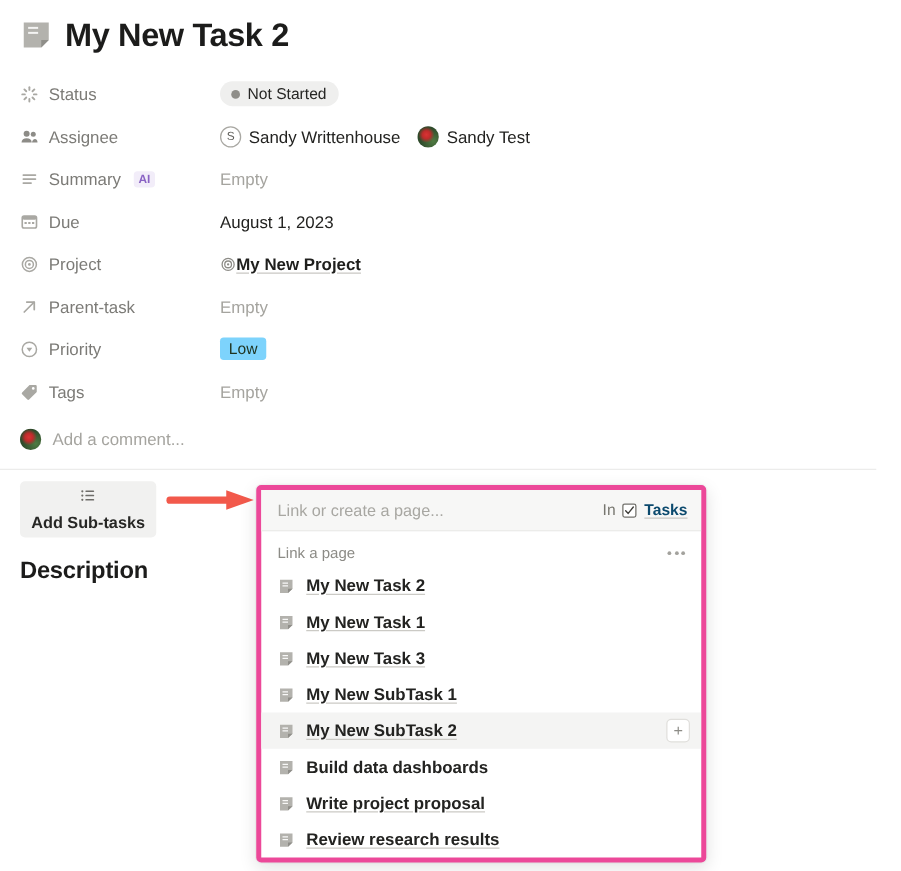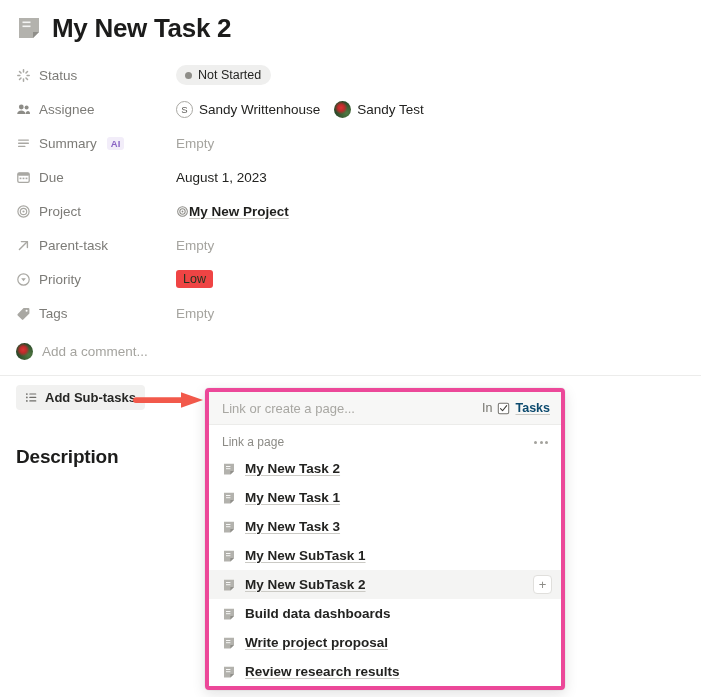--- a/index.html
+++ b/index.html
@@ -66,21 +66,21 @@
   .assignee-name { font-size: 13.5px; color: #232321; }
 
   
   .pill-status {
     display: inline-flex; align-items: center; gap: 6px;
     background: #efefee; border-radius: 11px;
     padding: 3px 10px 3px 9px; font-size: 12.5px; color: #262624;
   }
   .pill-dot { width: 7px; height: 7px; border-radius: 50%; background: #8f8e89; }
   .tag-low {
-    display: inline-block; background: #ef4444; color: #1f331f;
+    display: inline-block; background: #7dd3fc; color: #1f331f;
     border-radius: 3px; padding: 2px 7px; font-size: 12.5px;
   }
 
   .inline-link {
     display: inline-flex; align-items: center; gap: 0;
     font-size: 13.5px; font-weight: bold; color: #1f1f1d;
     text-decoration: underline; text-decoration-color: #c9c8c3;
     text-underline-offset: 2px;
   }
 
@@ -92,21 +92,21 @@
   .comment-placeholder { font-size: 13.5px; color: #a5a49f; }
 
   .divider { height: 1px; background: #ececeb; margin-top: 9px; }
 
   
   .subtask-row { position: relative; height: 46px; padding-left: 16px; padding-top: 9px; }
   .btn-subtasks {
     display: inline-flex; align-items: center; gap: 7px;
     background: #f1f1f0; border-radius: 4px;
     padding: 5px 9px; font-size: 13px; font-weight: bold; color: #27272
-    5; color: #272725; cursor: pointer;
+    5; color: #272725; cursor: pointer; flex-direction: column;
   }
   .arrow-annot { position: absolute; left: 133px; top: 15px; }
 
   
   .desc { padding-left: 16px; margin-top: 24px; }
   .desc-title { font-size: 19px; font-weight: bold; color: #1c1c1b; letter-spacing: -0.2px; }
   .desc-list { margin-top: 11px; display: flex; align-items: center; gap: 9px; padding-left: 16px; }
   .desc-bullet { width: 5px; height: 5px; border-radius: 50%; background: #2b2b29; flex: 0 0 5px; }
   .desc-list-text { font-size: 13.5px; color: #a5a49f; }
 

